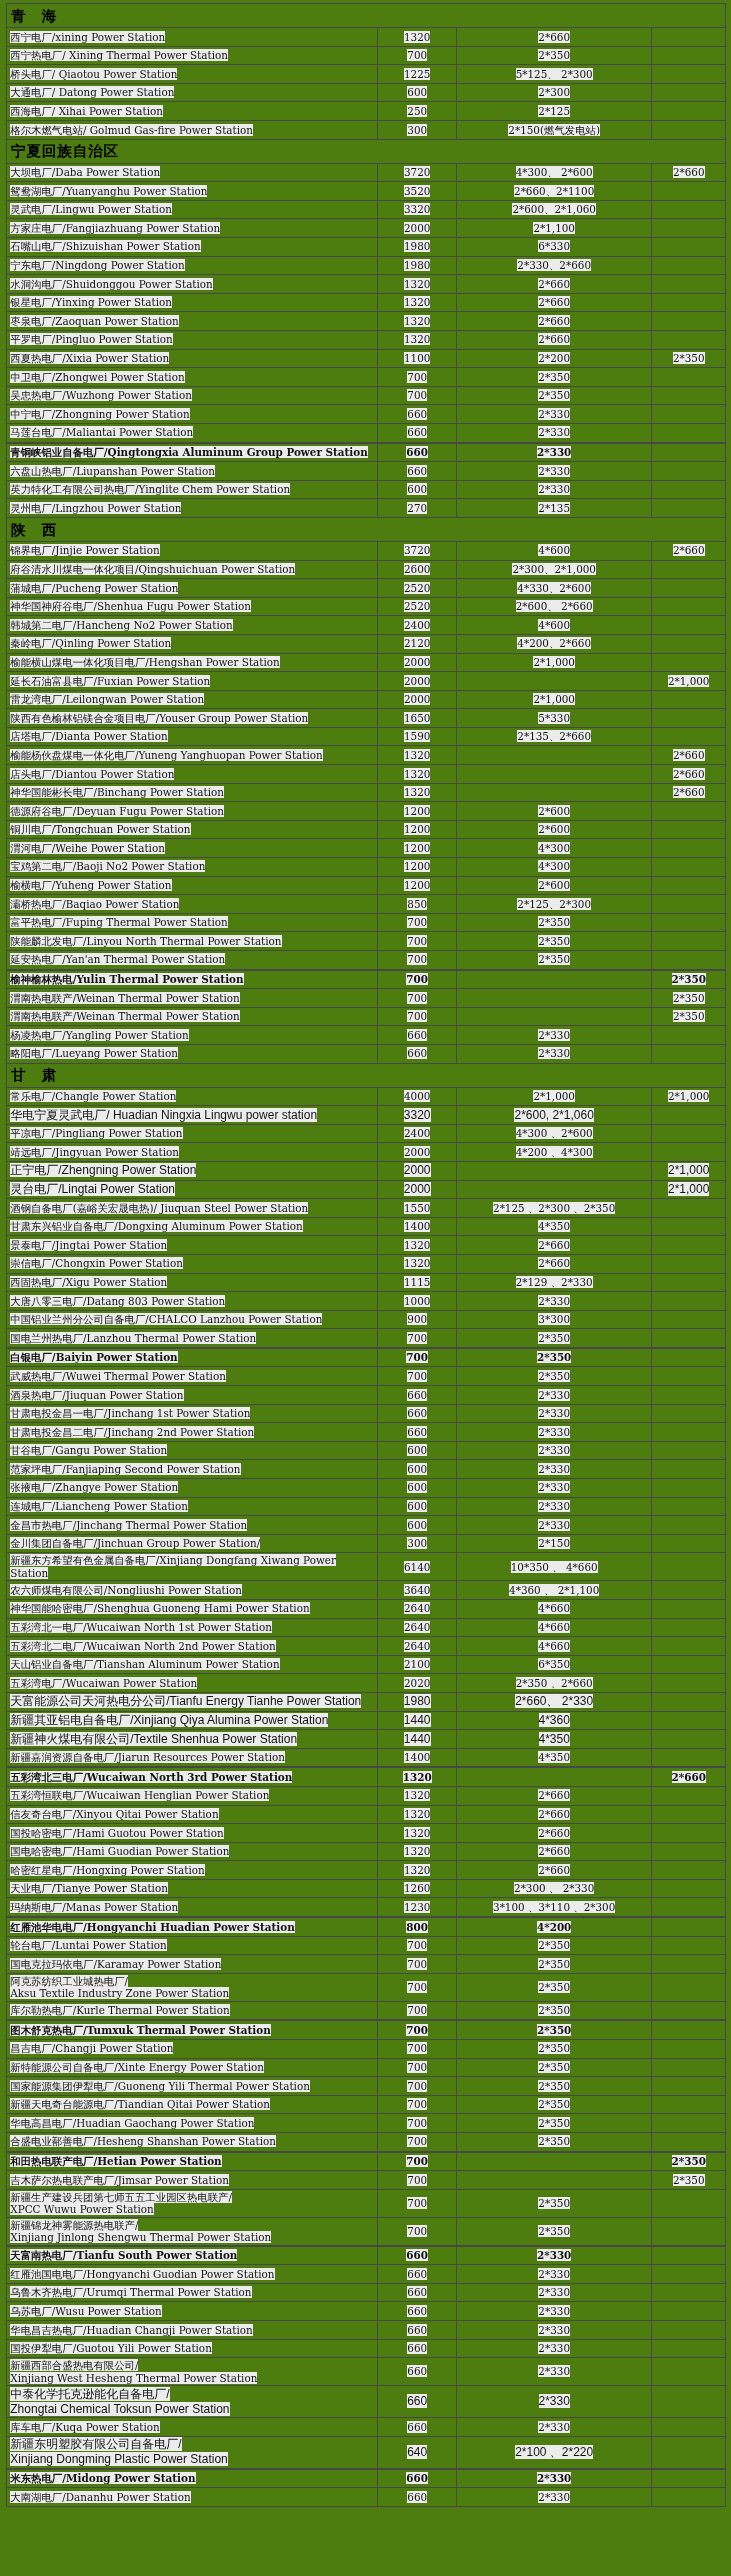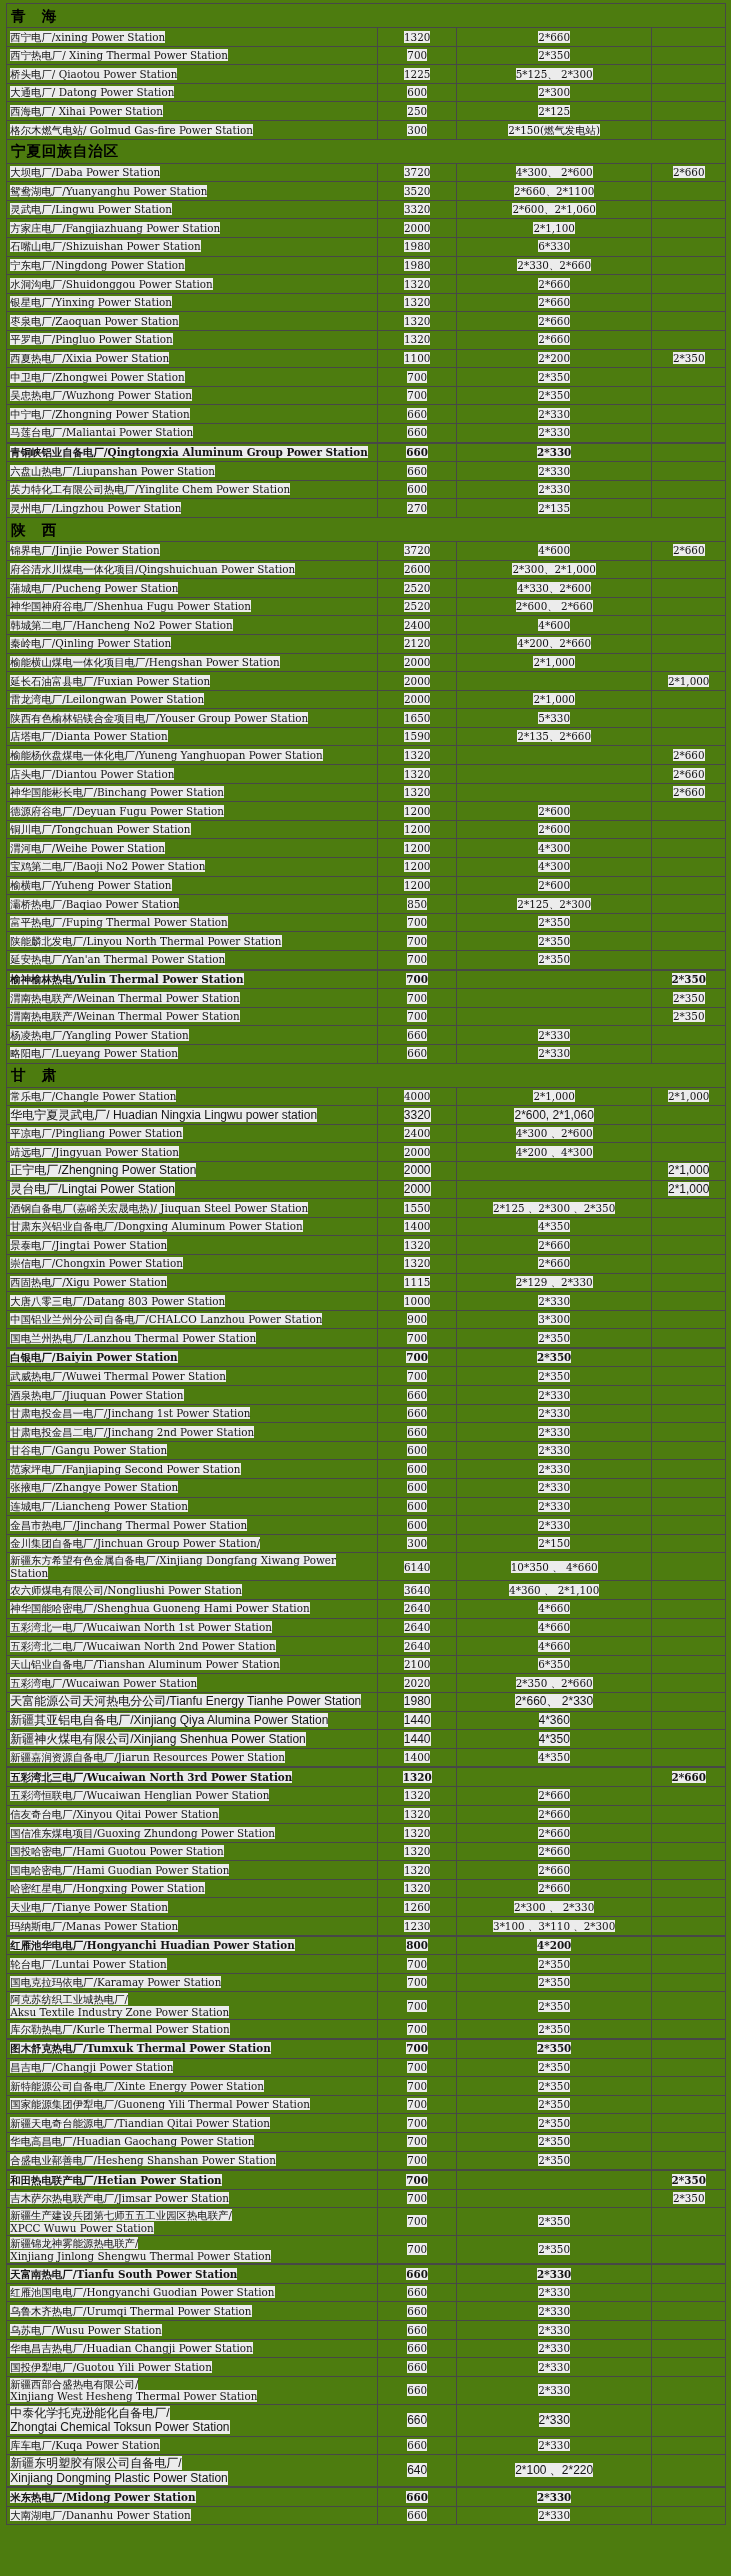--- a/index.html
+++ b/index.html
@@ -569,21 +569,21 @@
           <td class="c"><span class="hl">2*660、 2*330</span></td>
           <td class="c"></td>
         </tr>
         <tr class="sans">
           <td class="name"><span class="hl">新疆其亚铝电自备电厂/Xinjiang Qiya Alumina Power Station</span></td>
           <td class="c"><span class="hl">1440</span></td>
           <td class="c"><span class="hl">4*360</span></td>
           <td class="c"></td>
         </tr>
         <tr class="sans">
-          <td class="name"><span class="hl">新疆神火煤电有限公司/Xinjiang Shenhua Power Station</span></td>
+          <td class="name"><span class="hl">新疆神火煤电有限公司/Textile Shenhua Power Station</span></td>
           <td class="c"><span class="hl">1440</span></td>
           <td class="c"><span class="hl">4*350</span></td>
           <td class="c"></td>
         </tr>
         <tr>
           <td class="name"><span class="hl">新疆嘉润资源自备电厂/Jiarun Resources Power Station</span></td>
           <td class="c"><span class="hl">1400</span></td>
           <td class="c"><span class="hl">4*350</span></td>
           <td class="c"></td>
         </tr>
@@ -594,26 +594,20 @@
           <td class="c"><span class="hl">2*660</span></td>
         </tr>
         <tr>
           <td class="name"><span class="hl">五彩湾恒联电厂/Wucaiwan Henglian Power Station</span></td>
           <td class="c"><span class="hl">1320</span></td>
           <td class="c"><span class="hl">2*660</span></td>
           <td class="c"></td>
         </tr>
         <tr>
           <td class="name"><span class="hl">信友奇台电厂/Xinyou Qitai Power Station</span></td>
-          <td class="c"><span class="hl">1320</span></td>
-          <td class="c"><span class="hl">2*660</span></td>
-          <td class="c"></td>
-        </tr>
-        <tr>
-          <td class="name"><span class="hl">国信准东煤电项目/Guoxing Zhundong Power Station</span></td>
           <td class="c"><span class="hl">1320</span></td>
           <td class="c"><span class="hl">2*660</span></td>
           <td class="c"></td>
         </tr>
         <tr>
           <td class="name"><span class="hl">国投哈密电厂/Hami Guotou Power Station</span></td>
           <td class="c"><span class="hl">1320</span></td>
           <td class="c"><span class="hl">2*660</span></td>
           <td class="c"></td>
         </tr>

